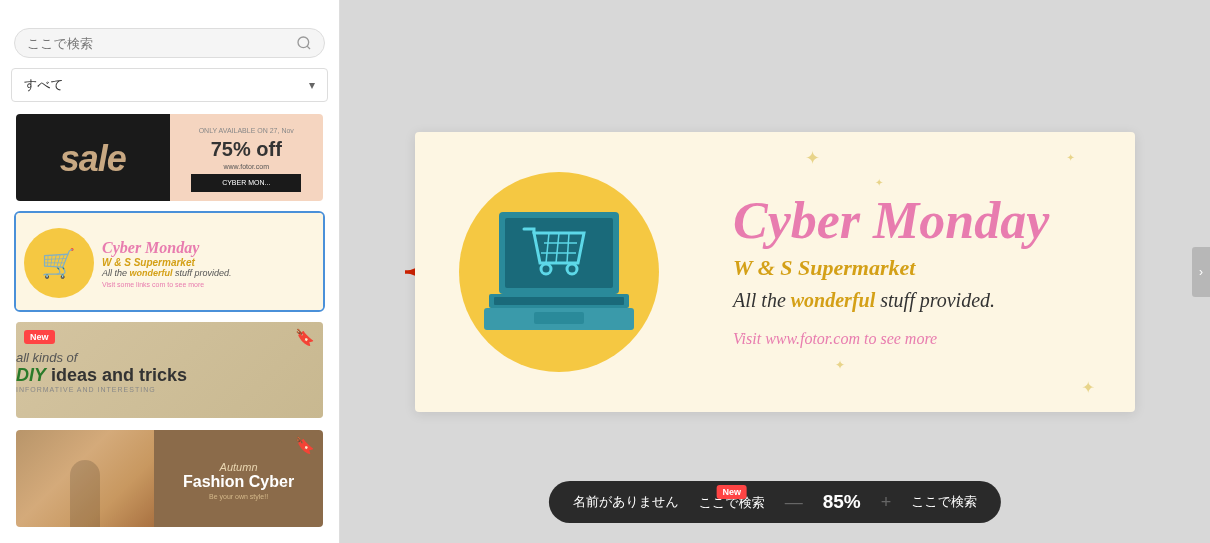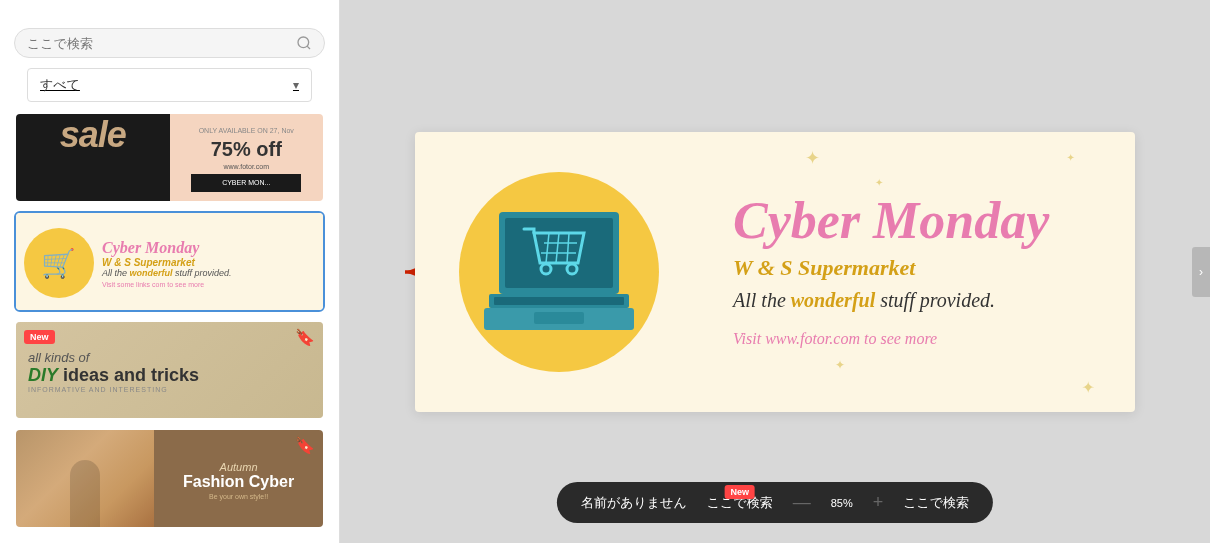--- a/index.html
+++ b/index.html
@@ -45,22 +45,21 @@
       color: #999;
     }
 
     .search-icon-svg {
       width: 16px;
       height: 16px;
       color: #999;
     }
 
     #category-select-wrap {
-      padding: 0 27px 10px;
-      text-decoration: underline;
+      padding: 0 11px 10px;
     }
 
     .select-box {
       display: flex;
       align-items: center;
       justify-content: space-between;
       border: 1px solid #ddd;
       border-radius: 4px;
       padding: 7px 12px;
       font-size: 13px;
@@ -98,20 +97,21 @@
     
     .card-sale {
       height: 90px;
       display: flex;
       overflow: hidden;
     }
     .card-sale-left {
       background: #1a1a1a;
       width: 50%;
       display: flex;
+      align-items: center;
       justify-content: center;
     }
     .card-sale-left span {
       font-size: 36px;
       font-weight: 900;
       color: #c8a882;
       letter-spacing: -1px;
       font-style: italic;
     }
     .card-sale-right {
@@ -205,21 +205,21 @@
       color: #e87caf;
       margin-top: 3px;
     }
 
     
     .card-diy {
       height: 100px;
       background: #e8dcc8;
       display: flex;
       align-items: center;
-      padding: 12px;
+      padding: 0;
       position: relative;
     }
     .card-diy-bg {
       position: absolute;
       left: 0; top: 0; right: 0; bottom: 0;
       background: linear-gradient(135deg, #d4c4a0 0%, #c8b890 100%);
     }
     .card-diy-text {
       position: relative;
       z-index: 1;
@@ -457,23 +457,23 @@
       cursor: pointer;
       white-space: nowrap;
     }
 
     .toolbar-divider {
       color: #666;
       font-size: 18px;
     }
 
     .toolbar-percent {
-      font-size: 11px;
+      font-size: 19px;
       color: #fff;
-      font-weight: 400;
+      font-weight: 700;
     }
 
     .toolbar-new-badge {
       background: #ff4444;
       color: #fff;
       font-size: 9px;
       font-weight: 700;
       padding: 2px 6px;
       border-radius: 3px;
       position: absolute;

